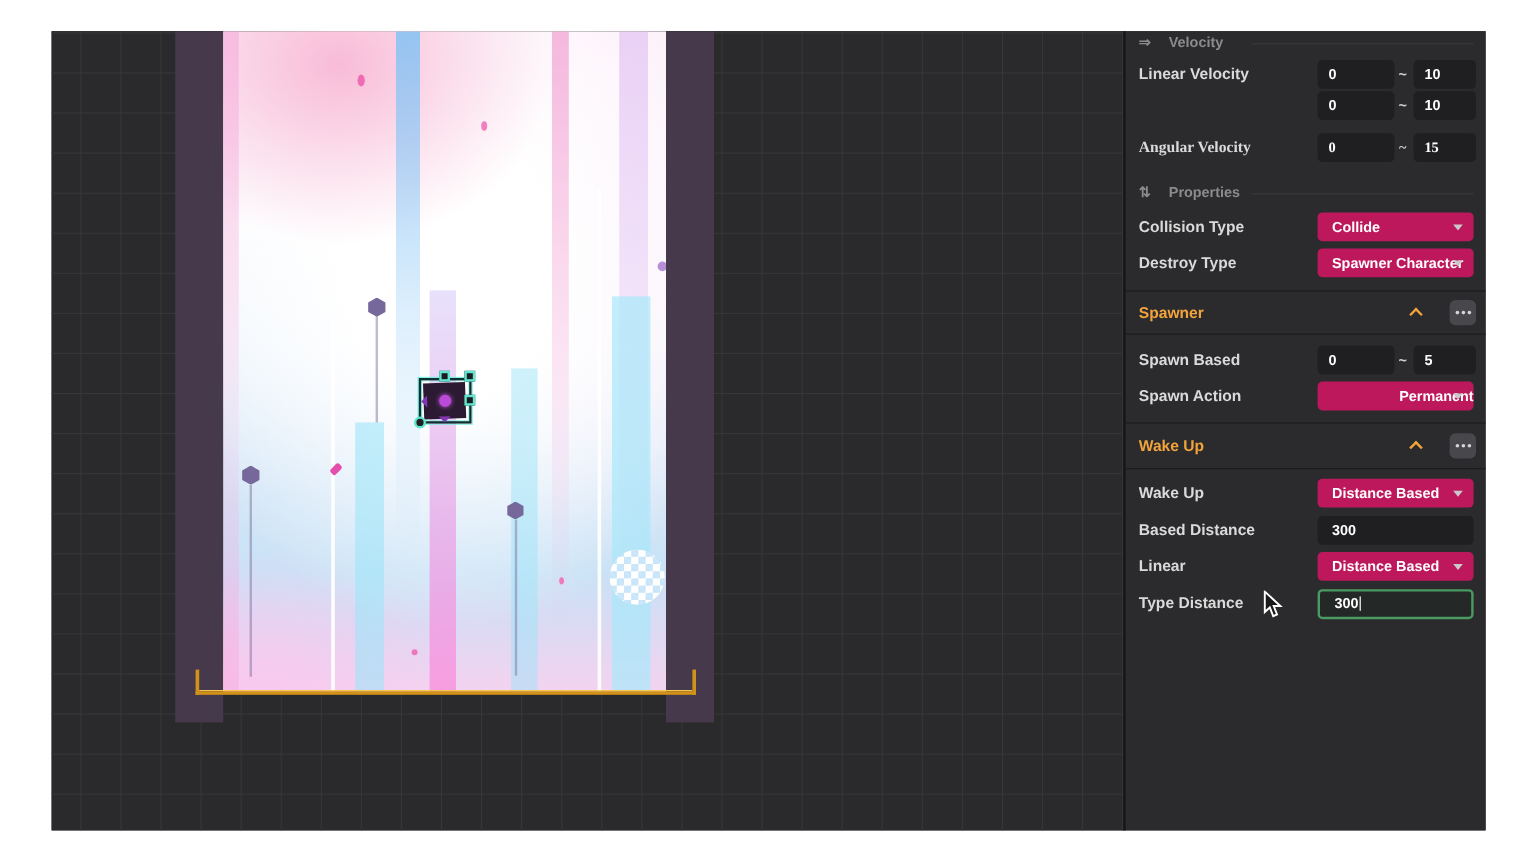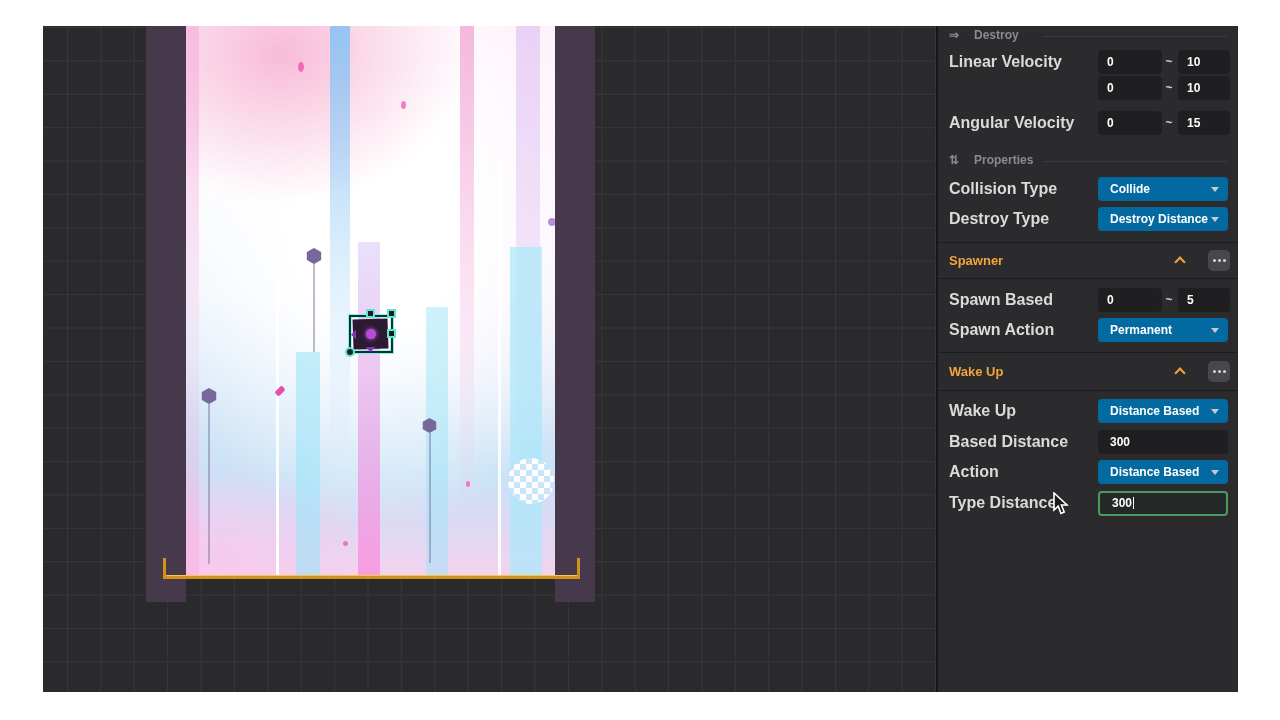--- a/index.html
+++ b/index.html
@@ -78,27 +78,27 @@
   
   .panel { position:absolute; left:893px; top:0; width:302px; height:666px; background:#2b2b2e;
     border-left:2px solid #161618; }
   .sec-head { position:absolute; left:0; width:100%; height:16px; color:#8b8b8d;
     font-size:12px; font-weight:bold; }
   .sec-head .ic { position:absolute; left:11px; top:0; width:20px; font-size:12px; color:#8b8b8d; }
   .sec-head .tt { position:absolute; left:36px; top:0; }
   .sec-head .ln { position:absolute; left:105px; right:10px; top:8px; height:1px; background:#3a3a3d; }
   .row { position:absolute; left:0; width:100%; height:24px; }
   .row .lbl { position:absolute; left:11px; top:0; line-height:24px; color:#dadada;
-    font-size:16px; font-weight:bold; }
+    font-size:13px; font-weight:bold; }
   .nfield { position:absolute; top:0; height:24px; background:#1f1f22; border-radius:4px;
     color:#fff; font-size:12px; font-weight:bold; line-height:24px; padding-left:9px; }
   .n1 { left:160px; width:64px; } .n2 { left:240px; width:52px; }
   .tilde { position:absolute; left:224px; top:0; width:14px; text-align:center; line-height:24px;
     color:#cfcfcf; font-size:12px; font-weight:bold; }
-  .drop { position:absolute; left:160px; top:0; width:130px; height:24px; background:#0369a1;
+  .drop { position:absolute; left:160px; top:0; width:130px; height:24px; background:#be185d;
     border-radius:4px; color:#fff; font-size:12px; font-weight:bold; line-height:24px;
     padding-left:12px; cursor:pointer; }
   .drop .caret { position:absolute; right:9px; top:10px; width:0; height:0;
     border-left:4px solid transparent; border-right:4px solid transparent; border-top:5px solid #c9c9cb; }
   .tfield { position:absolute; left:160px; top:0; width:130px; height:24px; background:#1f1f22;
     border-radius:4px; color:#fff; font-size:12px; font-weight:bold; line-height:24px; padding-left:12px; }
   .tfield.focused { height:25px; background:#242826; border:2px solid #4a9a62; line-height:21px; }
   .caret-bar { display:inline-block; width:1px; height:12px; background:#fff; vertical-align:-2px; margin-left:1px; }
   .sep { position:absolute; left:0; width:100%; height:1px; background:#1c1c1e; }
   .comp-head { position:absolute; left:0; width:100%; height:21px; }
@@ -167,56 +167,56 @@
     </div>
 
     <div class="bracket"></div>
 
   </div>
 
   <div class="panel">
 
     <div class="sec-head" style="top:2px;">
       <span class="ic">⇒</span>
-      <span class="tt">Destroy</span>
+      <span class="tt">Velocity</span>
       <span class="ln"></span>
     </div>
 
     <div class="row" style="top:24px;">
       <span class="lbl">Linear Velocity</span>
       <div class="nfield n1">0</div>
       <span class="tilde">~</span>
       <div class="nfield n2">10</div>
     </div>
     <div class="row" style="top:50px;">
       <div class="nfield n1">0</div>
       <span class="tilde">~</span>
       <div class="nfield n2">10</div>
     </div>
-    <div class="row" style="top:85px;">
+    <div class="row" style="top:85px;font-family:Liberation Serif, serif;">
       <span class="lbl">Angular Velocity</span>
       <div class="nfield n1">0</div>
       <span class="tilde">~</span>
       <div class="nfield n2">15</div>
     </div>
 
     <div class="sec-head" style="top:127px;">
       <span class="ic">⇅</span>
       <span class="tt">Properties</span>
       <span class="ln"></span>
     </div>
 
     <div class="row" style="top:151px;">
       <span class="lbl">Collision Type</span>
       <div class="drop"><span>Collide</span>
         <span class="caret"></span></div>
     </div>
     <div class="row" style="top:181px;">
       <span class="lbl">Destroy Type</span>
-      <div class="drop"><span>Destroy Distance</span>
+      <div class="drop"><span>Spawner Character</span>
         <span class="caret"></span></div>
     </div>
 
     <div class="sep" style="top:216px;"></div>
 
     <div class="comp-head" style="top:224px;text-decoration:underline;">
       <span class="tt">Spawner</span>
       <span class="chev"></span>
       <span class="dots-btn">
           <i></i>
@@ -226,21 +226,21 @@
     </div>
 
     <div class="sep" style="top:252px;"></div>
 
     <div class="row" style="top:262px;">
       <span class="lbl">Spawn Based</span>
       <div class="nfield n1">0</div>
       <span class="tilde">~</span>
       <div class="nfield n2">5</div>
     </div>
-    <div class="row" style="top:292px;">
+    <div class="row" style="top:292px;text-align:right;">
       <span class="lbl">Spawn Action</span>
       <div class="drop"><span>Permanent</span>
         <span class="caret"></span></div>
     </div>
 
     <div class="sep" style="top:326px;"></div>
 
     <div class="comp-head" style="top:335px;">
       <span class="tt">Wake Up</span>
       <span class="chev"></span>
@@ -256,21 +256,21 @@
     <div class="row" style="top:373px;">
       <span class="lbl">Wake Up</span>
       <div class="drop"><span>Distance Based</span>
         <span class="caret"></span></div>
     </div>
     <div class="row" style="top:404px;">
       <span class="lbl">Based Distance</span>
       <div class="tfield">300</div>
     </div>
     <div class="row" style="top:434px;">
-      <span class="lbl">Action</span>
+      <span class="lbl">Linear</span>
       <div class="drop"><span>Distance Based</span>
         <span class="caret"></span></div>
     </div>
     <div class="row" style="top:465px;">
       <span class="lbl">Type Distance</span>
       <div class="tfield focused"><span>300</span><span class="caret-bar"></span></div>
     </div>
 
   </div>
 </div>

